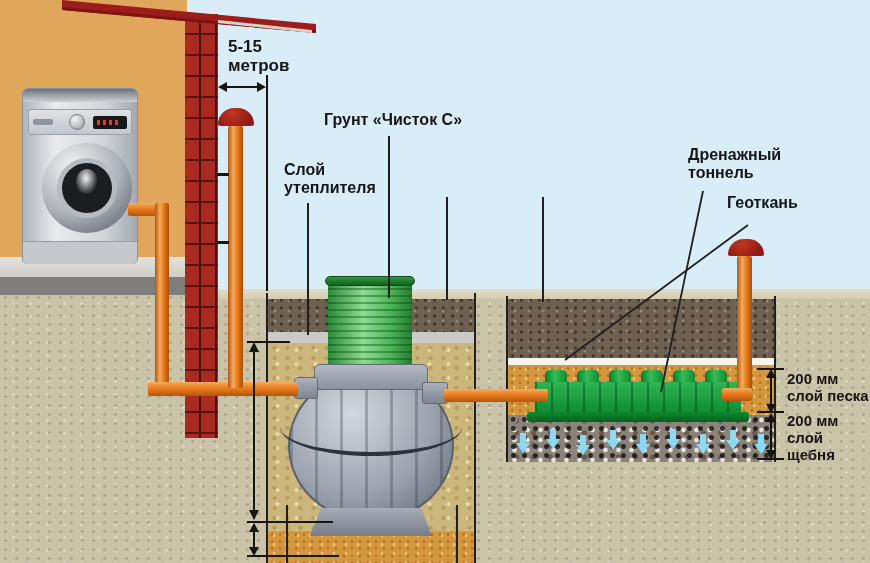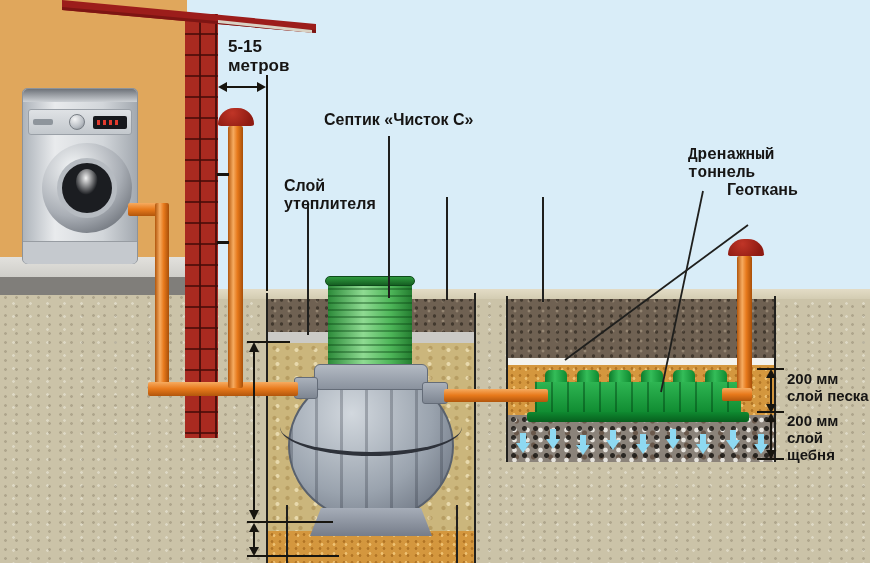--- a/index.html
+++ b/index.html
@@ -176,24 +176,24 @@
   .ptr-insul{left:307px;top:203px;height:132px;}
   .ptr-backfill-l{left:446px;top:197px;height:103px;}
   .ptr-backfill-r{left:542px;top:197px;height:105px;}
   .svg-ptr{left:0;top:0;width:870px;height:563px;z-index:7;pointer-events:none;}
 
   
   .lbl{z-index:8;font-weight:700;font-size:16px;line-height:1.14;color:#161514;
     white-space:pre-line;}
   .lbl-distance{left:228px;top:37px;font-size:17px;}
   .lbl-septic{left:324px;top:111px;white-space:nowrap;}
-  .lbl-insulation{left:284px;top:161px;margin-top:16px;}
+  .lbl-insulation{left:284px;top:161px;}
   .lbl-backfill{left:431px;top:152px;}
-  .lbl-tunnel{left:688px;top:146px;font-family:Liberation Mono, monospace;}
-  .lbl-geotextile{left:727px;top:181px;white-space:nowrap;}
+  .lbl-tunnel{left:688px;top:146px;}
+  .lbl-geotextile{left:727px;top:194px;white-space:nowrap;}
   .lbl-bedding{left:39px;top:466px;width:206px;text-align:right;}
   .lbl-leveling{left:39px;top:523px;width:203px;text-align:right;}
   .lbl-sand{left:787px;top:370px;font-size:15px;}
   .lbl-gravel{left:787px;top:412px;font-size:15px;}
 </style>
 </head>
 <body>
 
 <div id="scene">
 
@@ -338,21 +338,21 @@
   <div class="ptr ptr-insul"></div>
   <div class="ptr ptr-backfill-l"></div>
   <div class="ptr ptr-backfill-r"></div>
   <svg class="svg-ptr" viewBox="0 0 870 563">
     <line x1="703" y1="191" x2="661" y2="392" stroke="#1f1f1d" stroke-width="1.8"></line>
     <line x1="748" y1="225" x2="565" y2="360" stroke="#1f1f1d" stroke-width="1.8"></line>
   </svg>
 
   <div class="lbl lbl-distance">5-15
 метров</div>
-  <div class="lbl lbl-septic">Септик «Чисток С»</div>
+  <div class="lbl lbl-septic">Грунт «Чисток С»</div>
   <div class="lbl lbl-insulation">Слой
 утеплителя</div>
   <div class="lbl lbl-tunnel">Дренажный
 тоннель</div>
   <div class="lbl lbl-geotextile">Геоткань</div>
   <div class="lbl lbl-sand">200 мм
 слой песка</div>
   <div class="lbl lbl-gravel">200 мм
 слой щебня</div>
 

